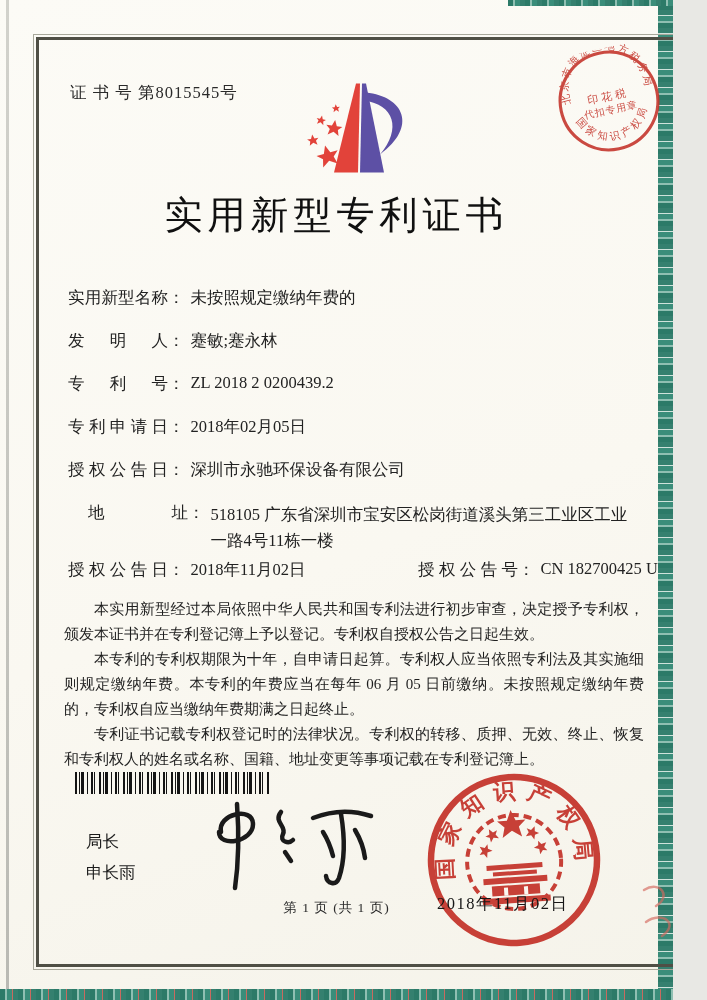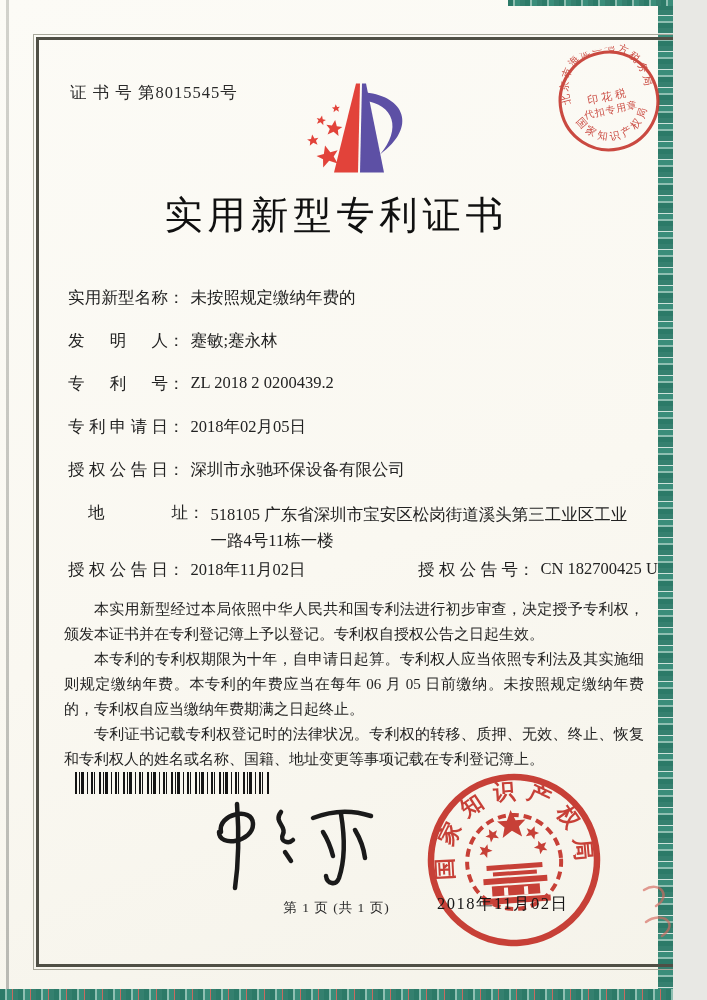--- a/index.html
+++ b/index.html
@@ -104,20 +104,24 @@
   </div>
 
   <div class="body">
     <p>本实用新型经过本局依照中华人民共和国专利法进行初步审查，决定授予专利权，颁发本证书并在专利登记簿上予以登记。专利权自授权公告之日起生效。</p>
     <p>本专利的专利权期限为十年，自申请日起算。专利权人应当依照专利法及其实施细则规定缴纳年费。本专利的年费应当在每年 06 月 05 日前缴纳。未按照规定缴纳年费的，专利权自应当缴纳年费期满之日起终止。</p>
     <p>专利证书记载专利权登记时的法律状况。专利权的转移、质押、无效、终止、恢复和专利权人的姓名或名称、国籍、地址变更等事项记载在专利登记簿上。</p>
   </div>
 
   <div class="barcode"></div>
 
+  <div class="sigblock">
+    <div>局长</div>
+    <div>申长雨</div>
+  </div>
 
   <svg class="signature" viewBox="0 0 195 98">
     <g fill="none" stroke="#1a1a1a" stroke-width="4.5" stroke-linecap="round">
       <path d="M26,34 C22,16 58,8 58,26 C58,44 24,50 24,34"></path>
       <path d="M42,6 C44,34 44,62 40,90"></path>
       <path d="M86,14 C78,24 92,28 88,36 C84,44 94,46 98,42"></path>
       <path d="M90,54 L96,63"></path>
       <path d="M118,20 C138,12 158,12 176,18"></path>
       <path d="M146,16 C150,40 150,62 144,80 C141,88 132,86 131,78"></path>
       <path d="M128,34 C133,42 136,50 138,58"></path>

